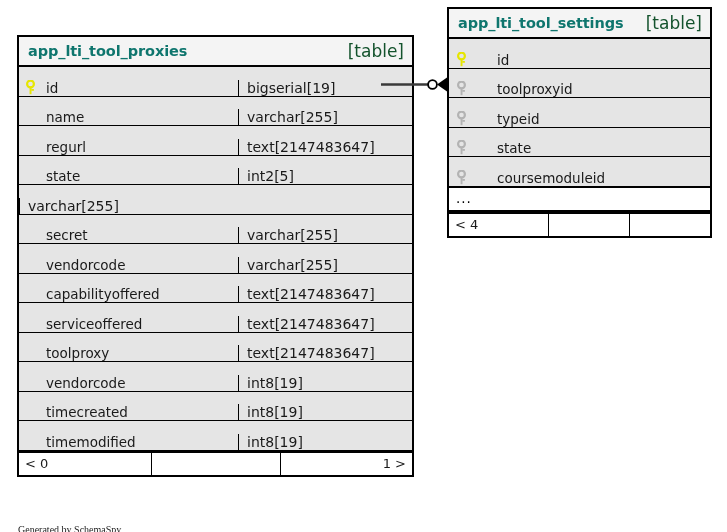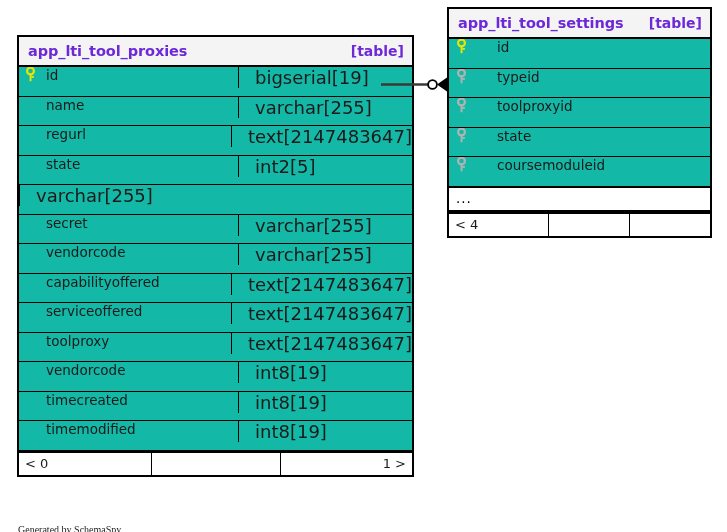--- a/index.html
+++ b/index.html
@@ -36,57 +36,56 @@
     background: #f4f4f4;
     border-bottom: 2px solid #000000;
     height: 30px;
     padding: 0 8px 0 9px;
     box-sizing: border-box;
   }
   .tbl-name {
     font-weight: bold;
     font-size: 14.5px;
     letter-spacing: -0.1px;
-    color: #6d28d9;
+    color: #0f766e;
     white-space: nowrap;
   }
   .tbl-kind {
-    font-size: 14px;
-    color: #6d28d9;
-    white-space: nowrap;
-    font-weight: bold;
+    font-size: 17px;
+    color: #14532d;
+    white-space: nowrap;
   }
 
   .tbl-row {
     display: flex;
-    align-items: flex-start;
+    align-items: flex-end;
     height: 29.5px;
     border-bottom: 1px solid #000000;
     box-sizing: border-box;
-    background: #14b8a6;
+    background: #e5e5e5;
   }
   .tbl-row:last-of-type {
     border-bottom: none;
   }
 
   .cell-name {
     display: flex;
     align-items: center;
     box-sizing: border-box;
     padding-left: 7px;
     font-size: 13.5px;
     white-space: nowrap;
     overflow: hidden;
   }
   .cell-type {
     display: flex;
     align-items: center;
     box-sizing: border-box;
-    padding-left: 16px;
-    font-size: 18px;
+    padding-left: 8px;
+    font-size: 14px;
     white-space: nowrap;
     border-left: 1px solid #000000;
   }
 
   .key-slot {
     width: 20px;
     min-width: 20px;
     display: flex;
     align-items: center;
     justify-content: flex-start;
@@ -321,34 +320,34 @@
 
     <div class="tbl-row">
       <div class="cell-name">
         <span class="key-slot">
           <svg width="12" height="16" viewBox="0 0 12 16">
               <circle cx="4.5" cy="4" r="3.4" fill="none" stroke="#b3b3b3" stroke-width="2.2"></circle>
               <rect x="3.6" y="6.6" width="1.9" height="7.6" fill="#b3b3b3"></rect>
               <rect x="5.3" y="9" width="2.6" height="1.8" fill="#b3b3b3"></rect>
             </svg>
         </span>
-        <span class="col-label">typeid</span>
+        <span class="col-label">toolproxyid</span>
       </div>
     </div>
 
     <div class="tbl-row">
       <div class="cell-name">
         <span class="key-slot">
           <svg width="12" height="16" viewBox="0 0 12 16">
               <circle cx="4.5" cy="4" r="3.4" fill="none" stroke="#b3b3b3" stroke-width="2.2"></circle>
               <rect x="3.6" y="6.6" width="1.9" height="7.6" fill="#b3b3b3"></rect>
               <rect x="5.3" y="9" width="2.6" height="1.8" fill="#b3b3b3"></rect>
             </svg>
         </span>
-        <span class="col-label">toolproxyid</span>
+        <span class="col-label">typeid</span>
       </div>
     </div>
 
     <div class="tbl-row">
       <div class="cell-name">
         <span class="key-slot">
           <svg width="12" height="16" viewBox="0 0 12 16">
               <circle cx="4.5" cy="4" r="3.4" fill="none" stroke="#b3b3b3" stroke-width="2.2"></circle>
               <rect x="3.6" y="6.6" width="1.9" height="7.6" fill="#b3b3b3"></rect>
               <rect x="5.3" y="9" width="2.6" height="1.8" fill="#b3b3b3"></rect>

